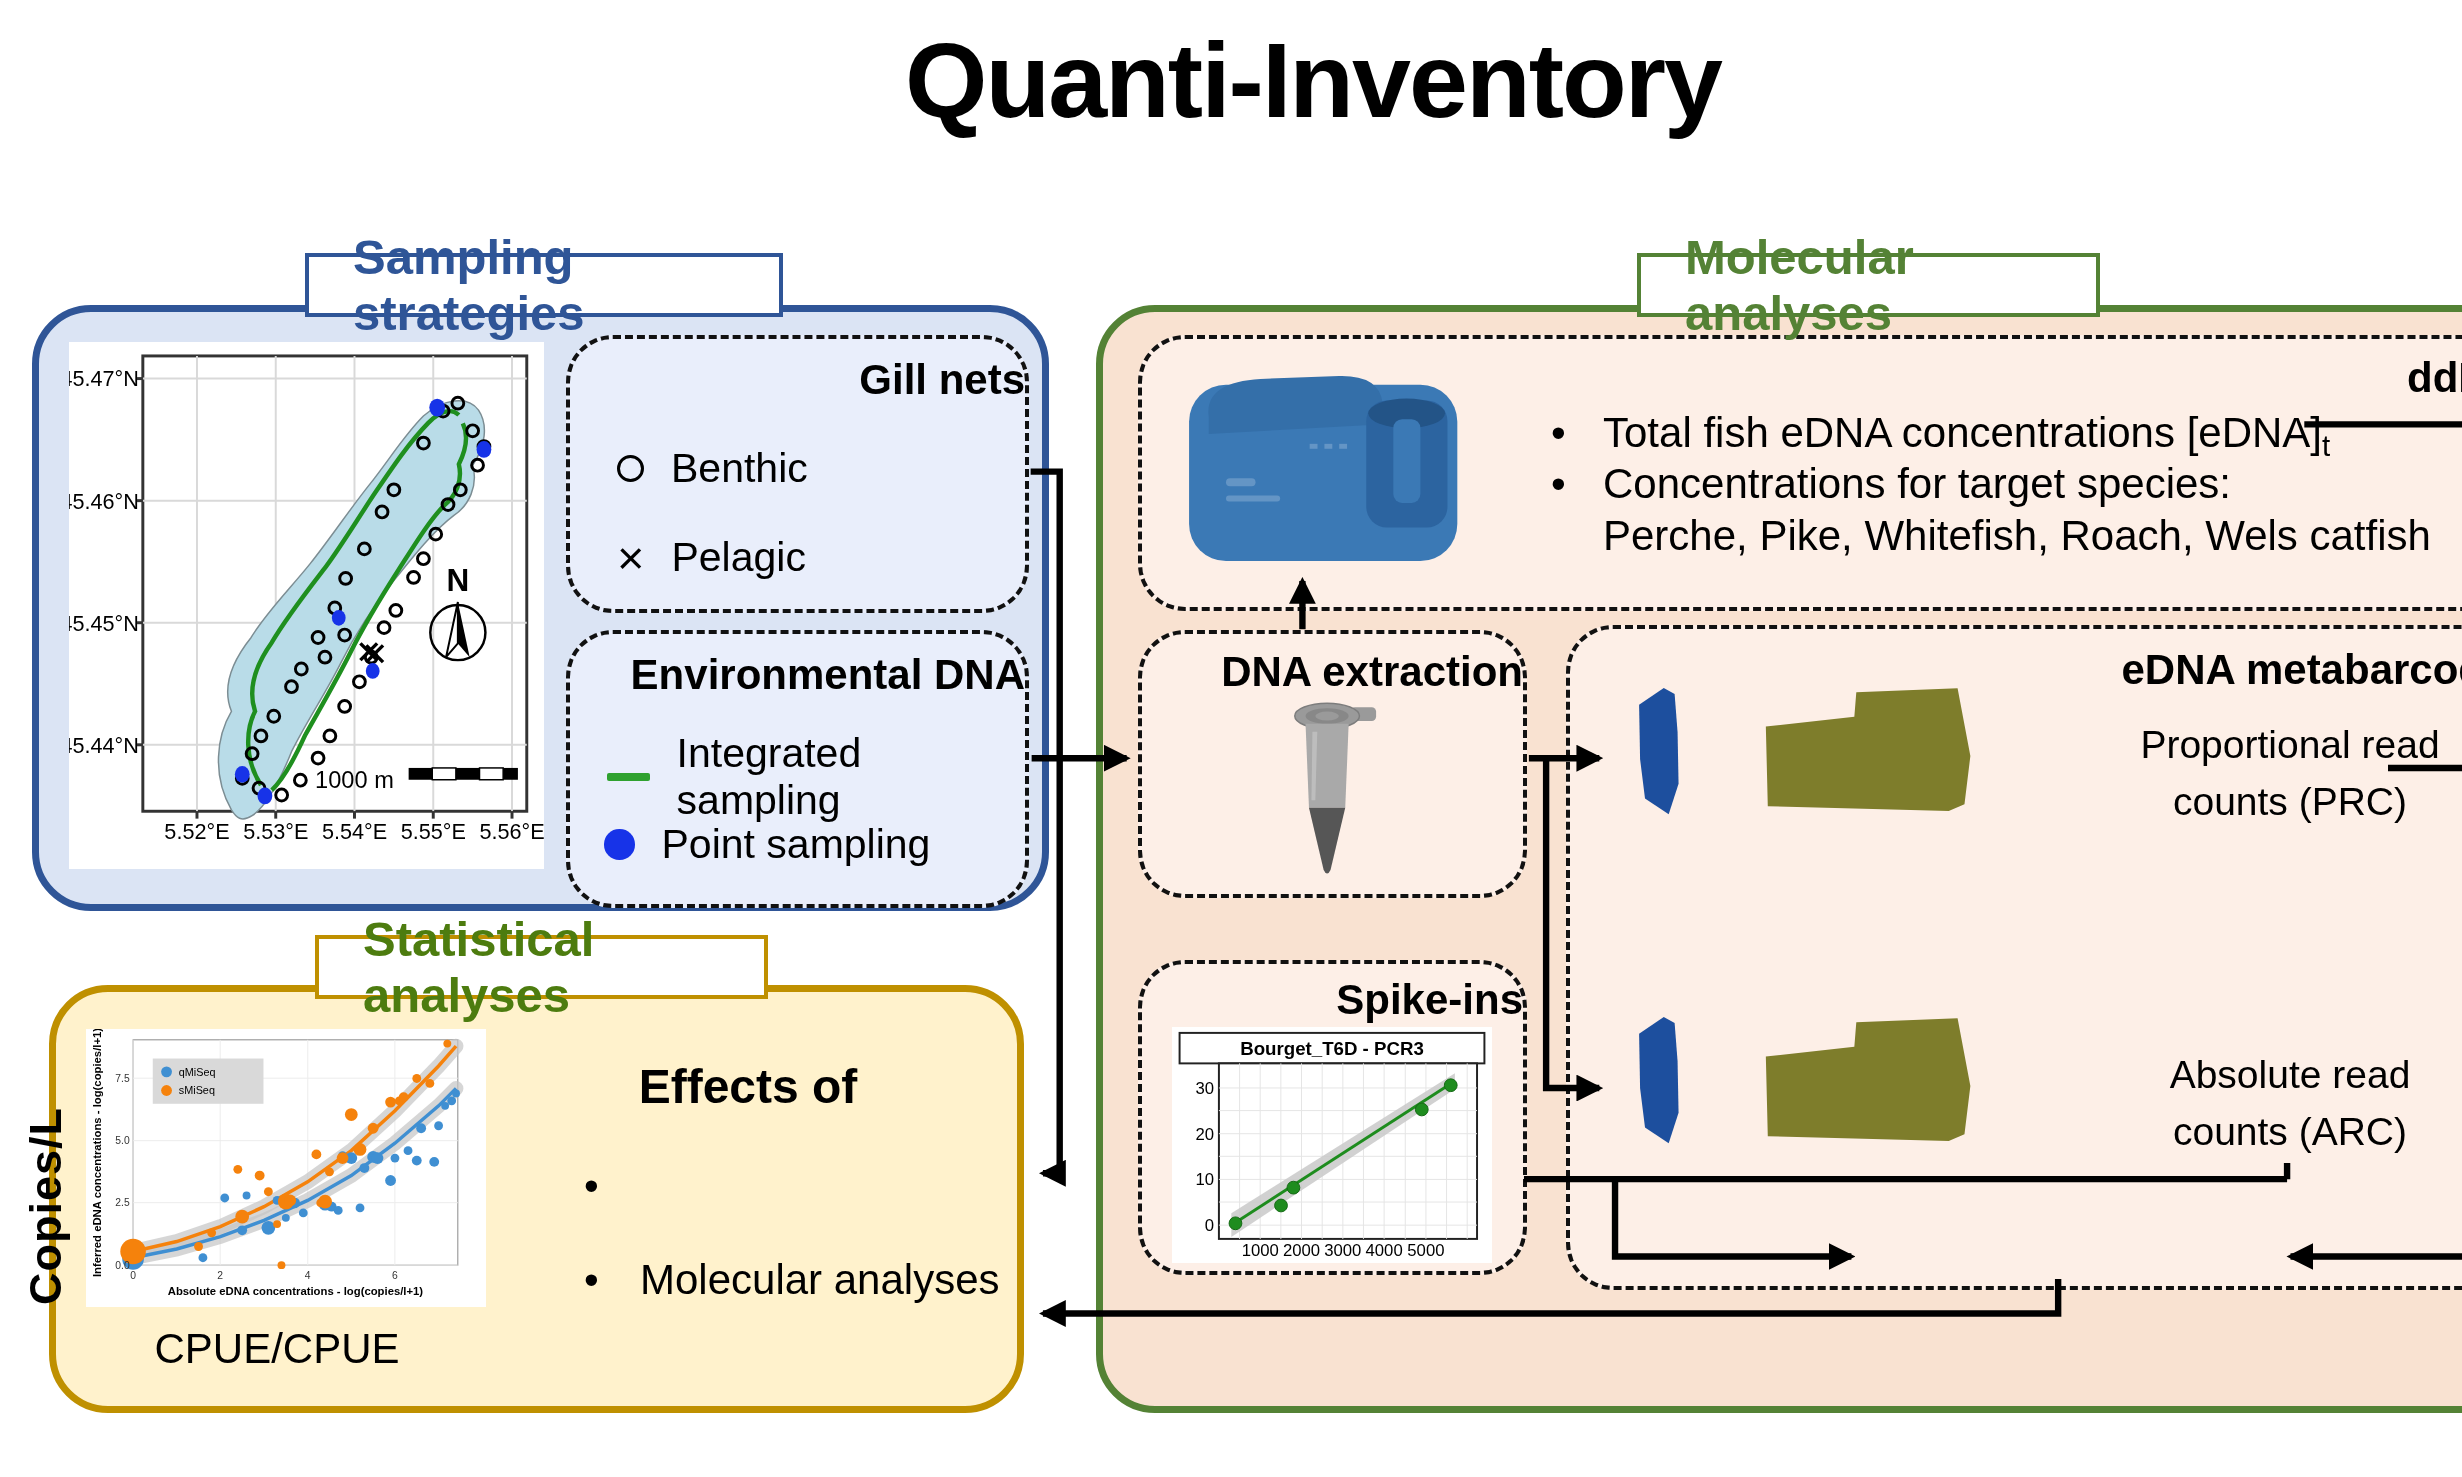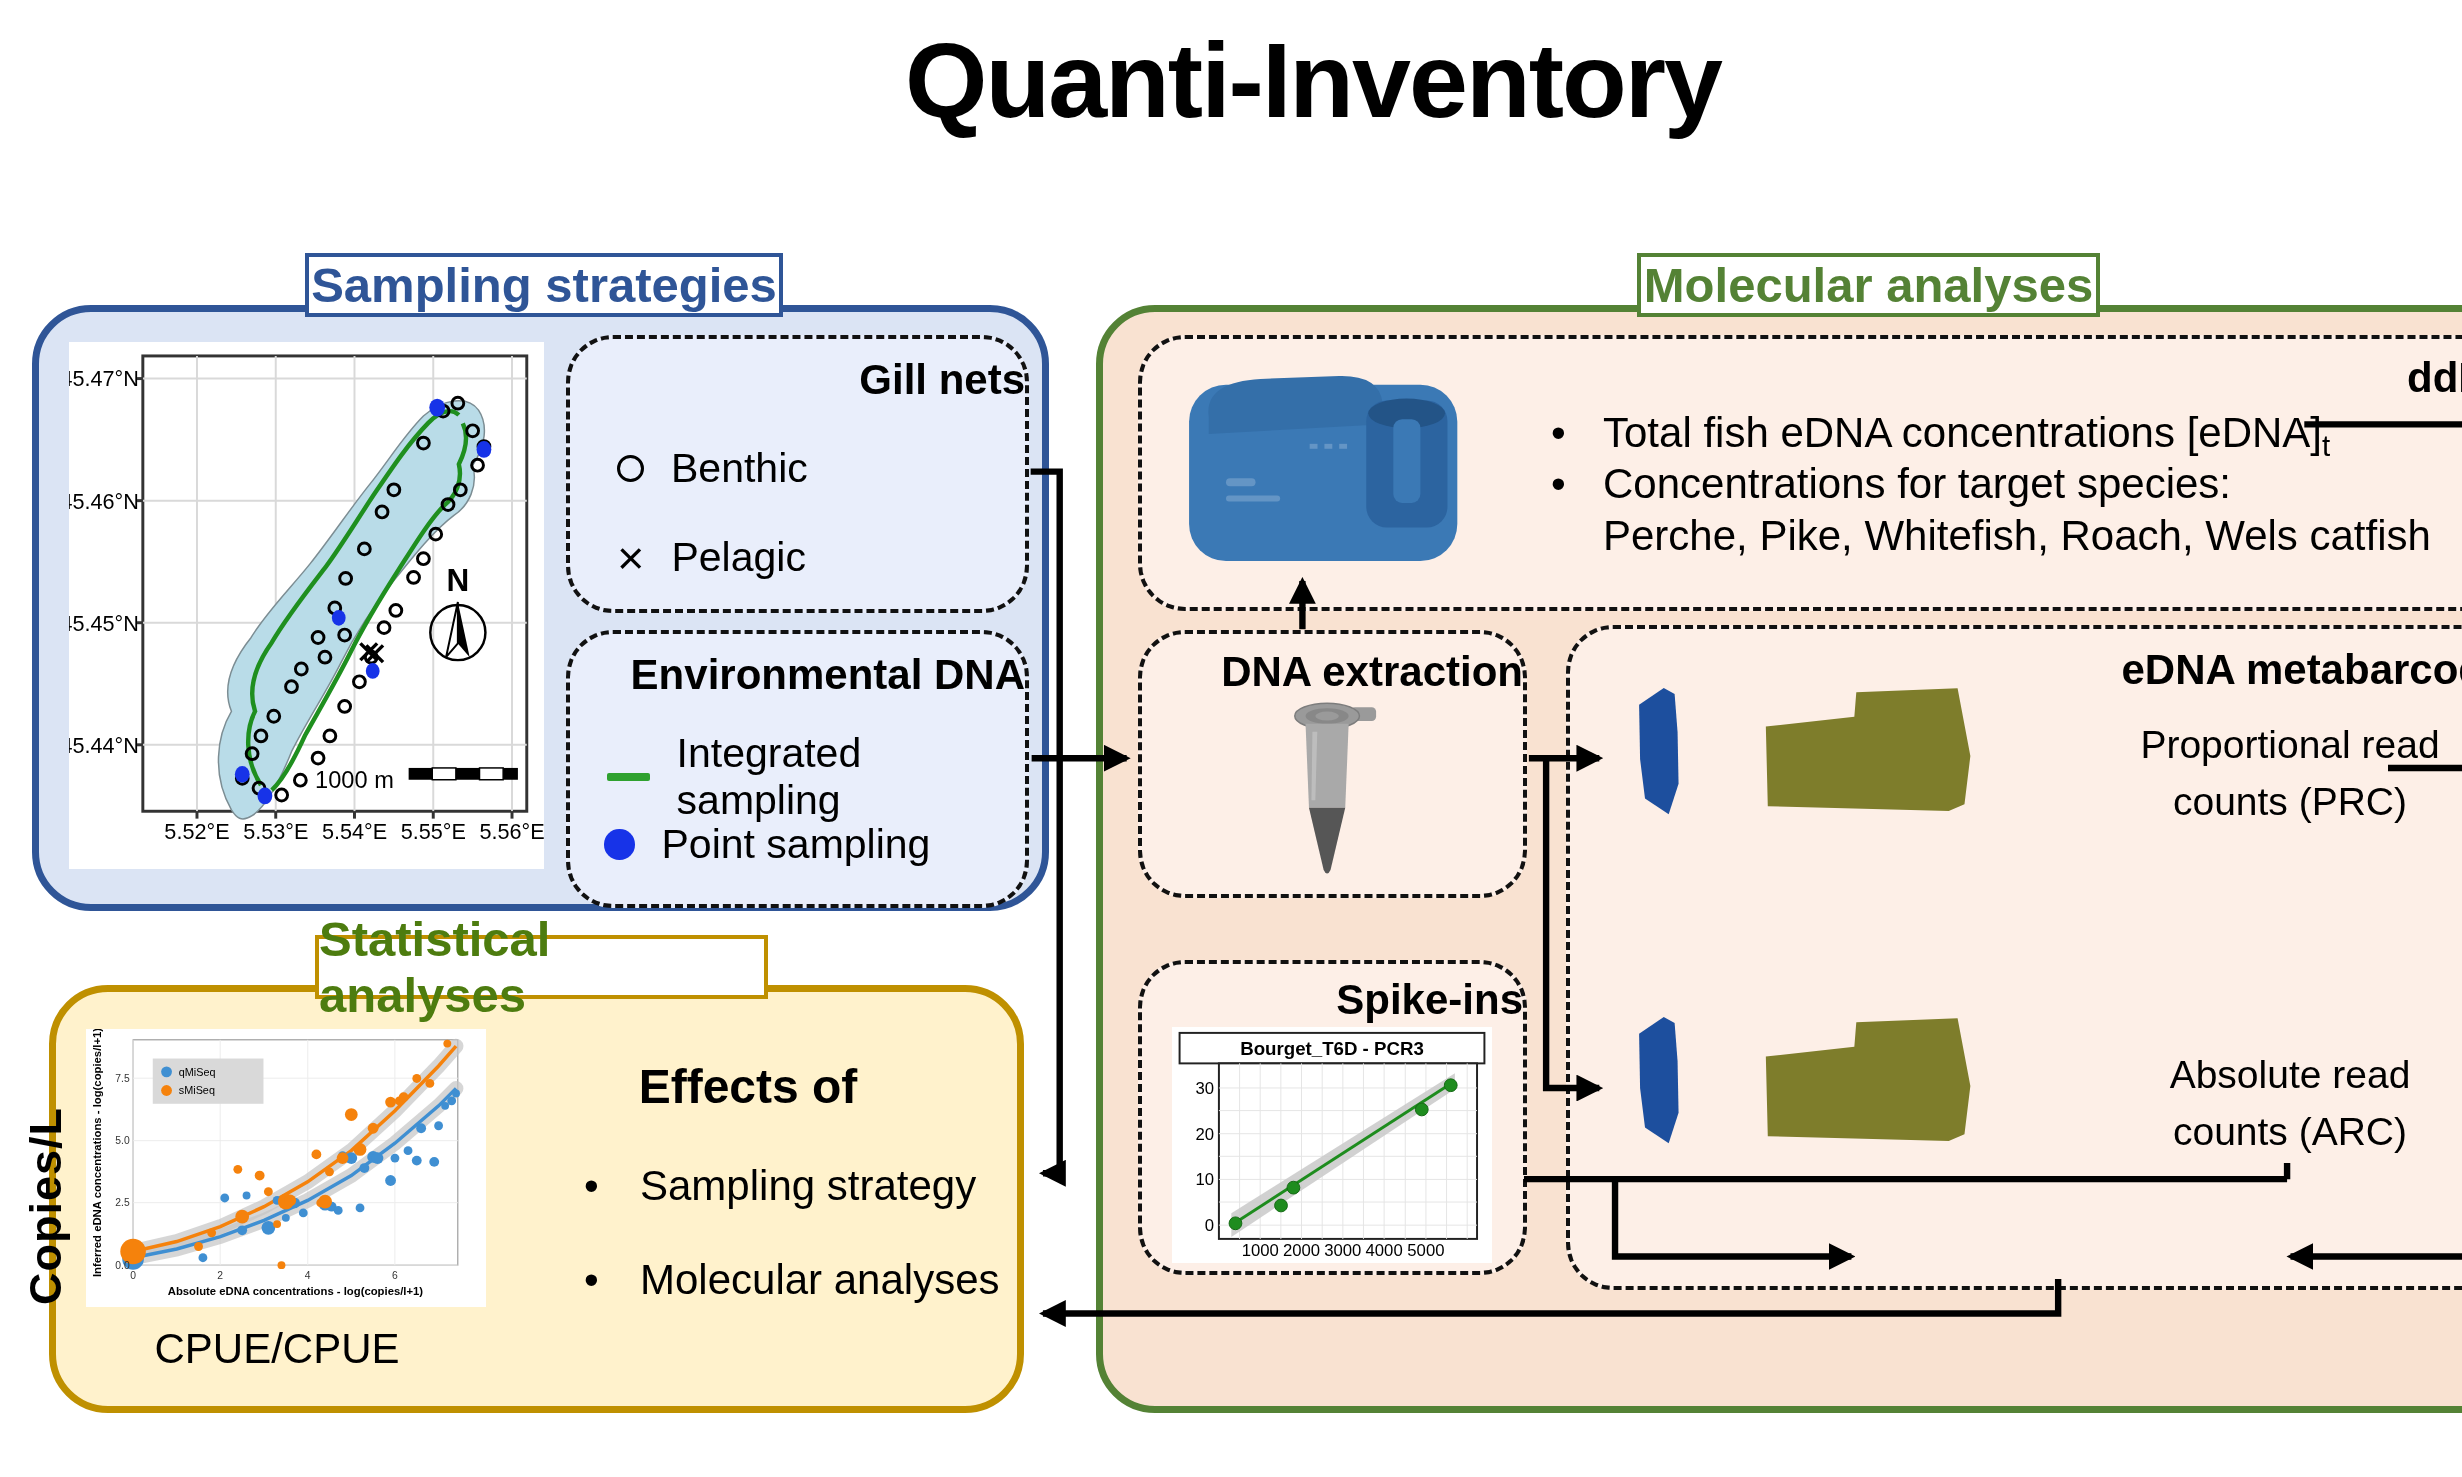--- a/index.html
+++ b/index.html
@@ -5,21 +5,21 @@
   html,body{margin:0;padding:0;background:#fff;}
   body{width:2626px;height:1477px;position:relative;font-family:"Liberation Sans",sans-serif;color:#000;}
   .canvas{position:absolute;inset:0;overflow:hidden;}
   .abs{position:absolute;}
   .page-title{left:0;top:19.7px;width:2626px;text-align:center;font-size:106px;font-weight:bold;letter-spacing:-2px;}
   
   .bigbox{position:absolute;border-radius:59px;box-sizing:border-box;}
   .box-sampling{left:32px;top:305px;width:1017px;height:606px;background:#dbe4f4;border:7.9px solid #2F5597;}
   .box-molecular{left:1096px;top:305px;width:1500px;height:1108px;background:#f9e2d1;border:7.9px solid #548235;}
   .box-statistical{left:49px;top:985px;width:975px;height:428px;background:#fff2cc;border:7.9px solid #BF9000;}
-  .seclabel{position:absolute;background:#fff;box-sizing:border-box;display:flex;align-items:center;justify-content:center;font-weight:bold;font-size:49px;z-index:40;}
+  .seclabel{position:absolute;background:#fff;box-sizing:border-box;display:flex;align-items:center;justify-content:center;font-weight:bold;font-size:49px;z-index:40;padding-left:44px;}
   .lbl-sampling{left:305px;top:253px;width:478px;height:64px;border:4.9px solid #2F5597;color:#2F5597;}
   .lbl-molecular{left:1637px;top:253px;width:463px;height:64px;border:4.9px solid #548235;color:#548235;}
   .lbl-statistical{left:315px;top:935px;width:453px;height:64px;border:4.9px solid #BF9000;color:#4d7c0f;}
   
   .dashbox{position:absolute;border:4.4px dashed #111;border-radius:47px;box-sizing:border-box;}
   .sub-blue{background:#e9eefb;}
   .sub-peach{background:#fdefe7;}
   .subtitle{position:absolute;width:100%;text-align:right;font-weight:bold;font-size:42px;}
   
   .legrow{position:absolute;display:flex;align-items:center;gap:27px;font-size:41px;}
@@ -409,21 +409,20 @@
       </g>
       <text x="425" y="540" font-size="23" font-weight="bold" text-anchor="middle">Absolute eDNA concentrations - log(copies/l+1)</text>
       <text x="30" y="251" font-size="23" font-weight="bold" text-anchor="middle" transform="rotate(-90 30 251)">Inferred eDNA concentrations - log(copies/l+1)</text>
     </svg>
   </div>
 
   <div class="abs" style="left:86px;top:1325px;width:382px;text-align:center;font-size:42px;">CPUE/CPUE</div>
 
   <div class="abs" style="left:566px;top:1059px;width:364px;text-align:center;font-size:48px;font-weight:bold;">Effects of</div>
   <span class="bulchar" style="left:584px;top:1162px;">•</span>
-  <div class="bul" style="left:640px;top:1162px;">Sampling strategy</div>
   <span class="bulchar" style="left:584px;top:1256px;">•</span>
   <div class="bul" style="left:640px;top:1256px;">Molecular analyses</div>
 
   <svg class="abs" style="left:0;top:0;z-index:20;pointer-events:none;" width="2626" height="1477" viewBox="0 0 5333 3000">
     <defs>
       <marker id="arr" viewBox="0 0 10 10" refX="8.5" refY="5" markerWidth="4.2" markerHeight="4.2" orient="auto-start-reverse">
         <path d="M0,0 L10,5 L0,10 Z" fill="#000"></path>
       </marker>
     </defs>
     <g stroke="#000" stroke-width="13" fill="none">

